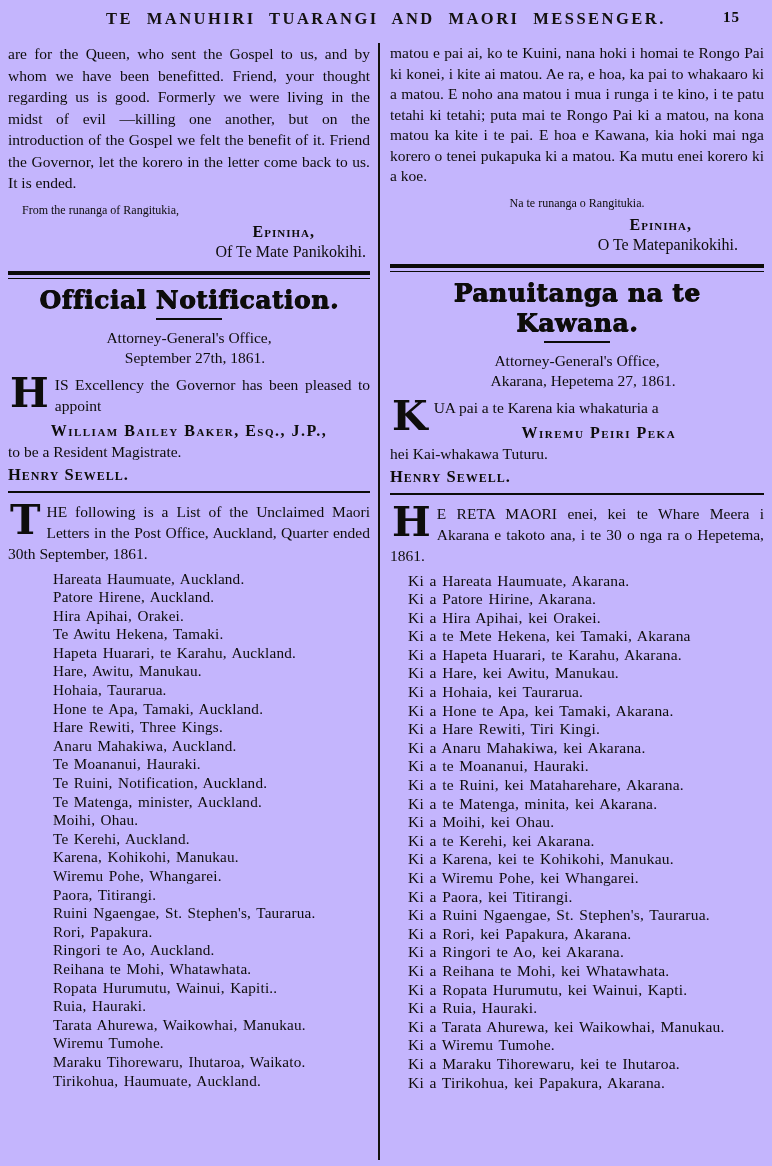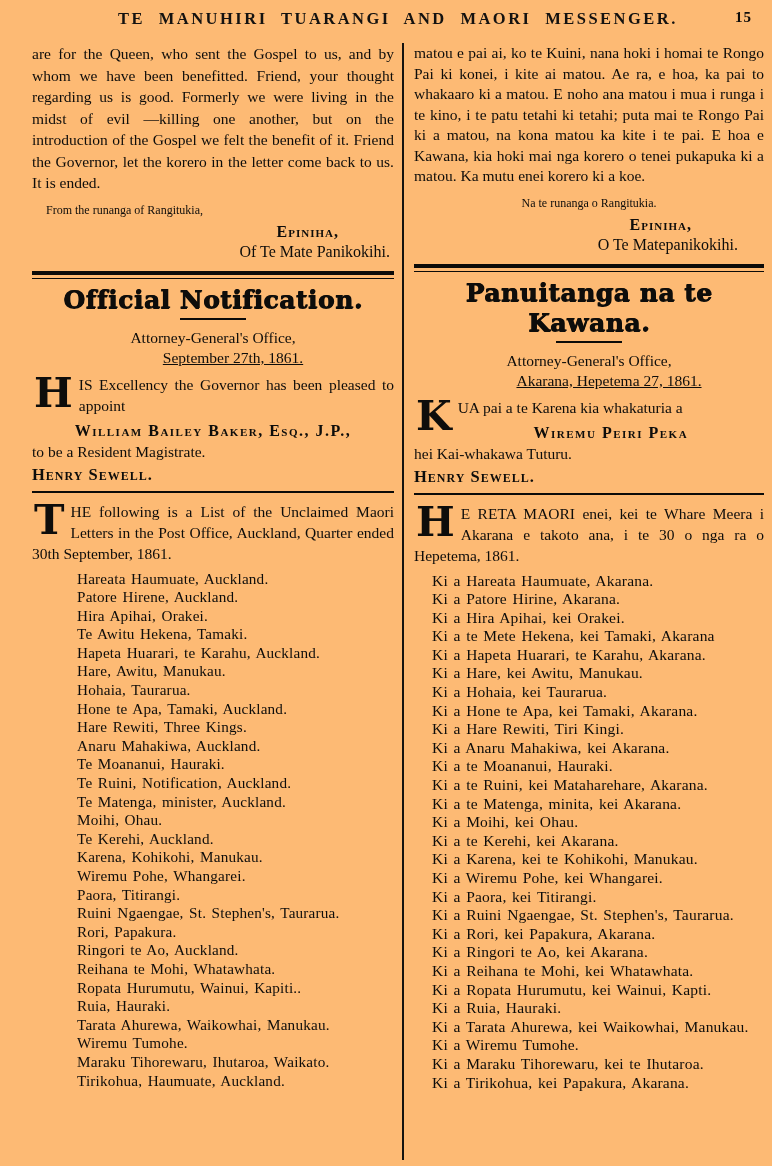--- a/index.html
+++ b/index.html
@@ -1,36 +1,35 @@
 <!DOCTYPE html>
 <html><head>
 <meta charset="utf-8">
 <style>
   html,body{margin:0;padding:0;background:#e8e8e4;}
   .page{
     position:relative;
     width:772px;height:1166px;
     margin:0 auto;
-    background:#fdba74;
+    background:#c4b5fd;
     color:#0e0d0b;
     font-family:"Liberation Serif", serif;
     box-sizing:border-box;
     overflow:hidden;
-    padding-left:24px;
   }
   
   .masthead{position:relative;padding-top:9px;height:28px;}
   .masthead-title{
     text-align:center;
     font-size:16.5px;font-weight:bold;
     letter-spacing:2.5px;word-spacing:7px;
     color:#141210;
   }
   .page-number{
-    position:absolute;top:9px;right:20px;
+    position:absolute;top:9px;right:32px;
     font-size:15px;font-weight:bold;letter-spacing:1px;
   }
   
   .columns{
     display:flex;align-items:stretch;
     padding:6px 4px 0 6px;
     height:1123px;box-sizing:border-box;
   }
   .col{box-sizing:border-box;}
   .col-left{width:372px;padding:0 8px 0 2px;}
@@ -63,21 +62,21 @@
   }
   .section-heading{
     margin:2px 0 0;text-align:center;
     font-family:"DejaVu Serif", serif;
     font-size:25px;font-weight:bold;letter-spacing:0.5px;
     line-height:30px;
     text-shadow:0.8px 0 0 #0e0d0b, 0 0.5px 0 #0e0d0b;
   }
   .heading-rule{width:66px;border:0;border-top:2.5px solid #0c0b09;margin:3px auto 8px;}
   .office-line{margin:0;text-align:center;font-size:15.5px;line-height:20.5px;}
-  .office-line.shift{position:relative;left:20px;text-decoration:underline;}
+  .office-line.shift{position:relative;left:6px;}
   .office-block{margin-bottom:5px;}
 
   .dc-par{margin:4px 0 0;font-size:15.5px;line-height:21px;text-align:justify;}
   .dropcap{
     float:left;
     font-family:"DejaVu Serif", serif;
     font-size:41px;line-height:35px;
     font-weight:bold;
     padding:2px 6px 0 2px;
   }

